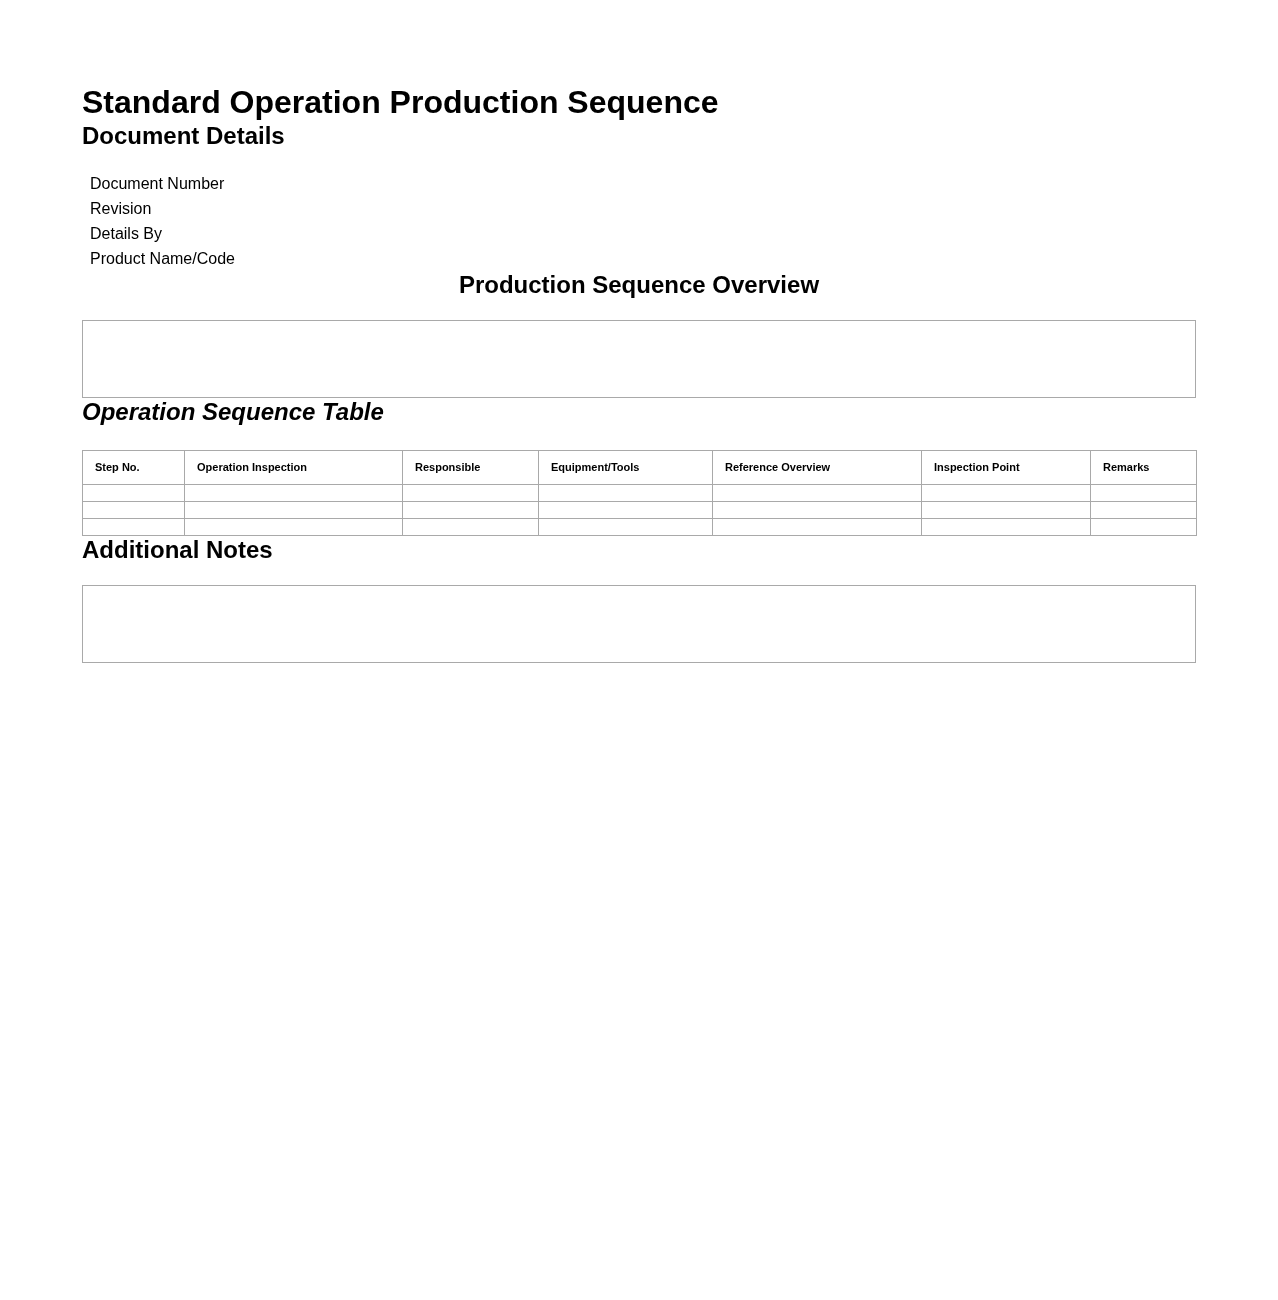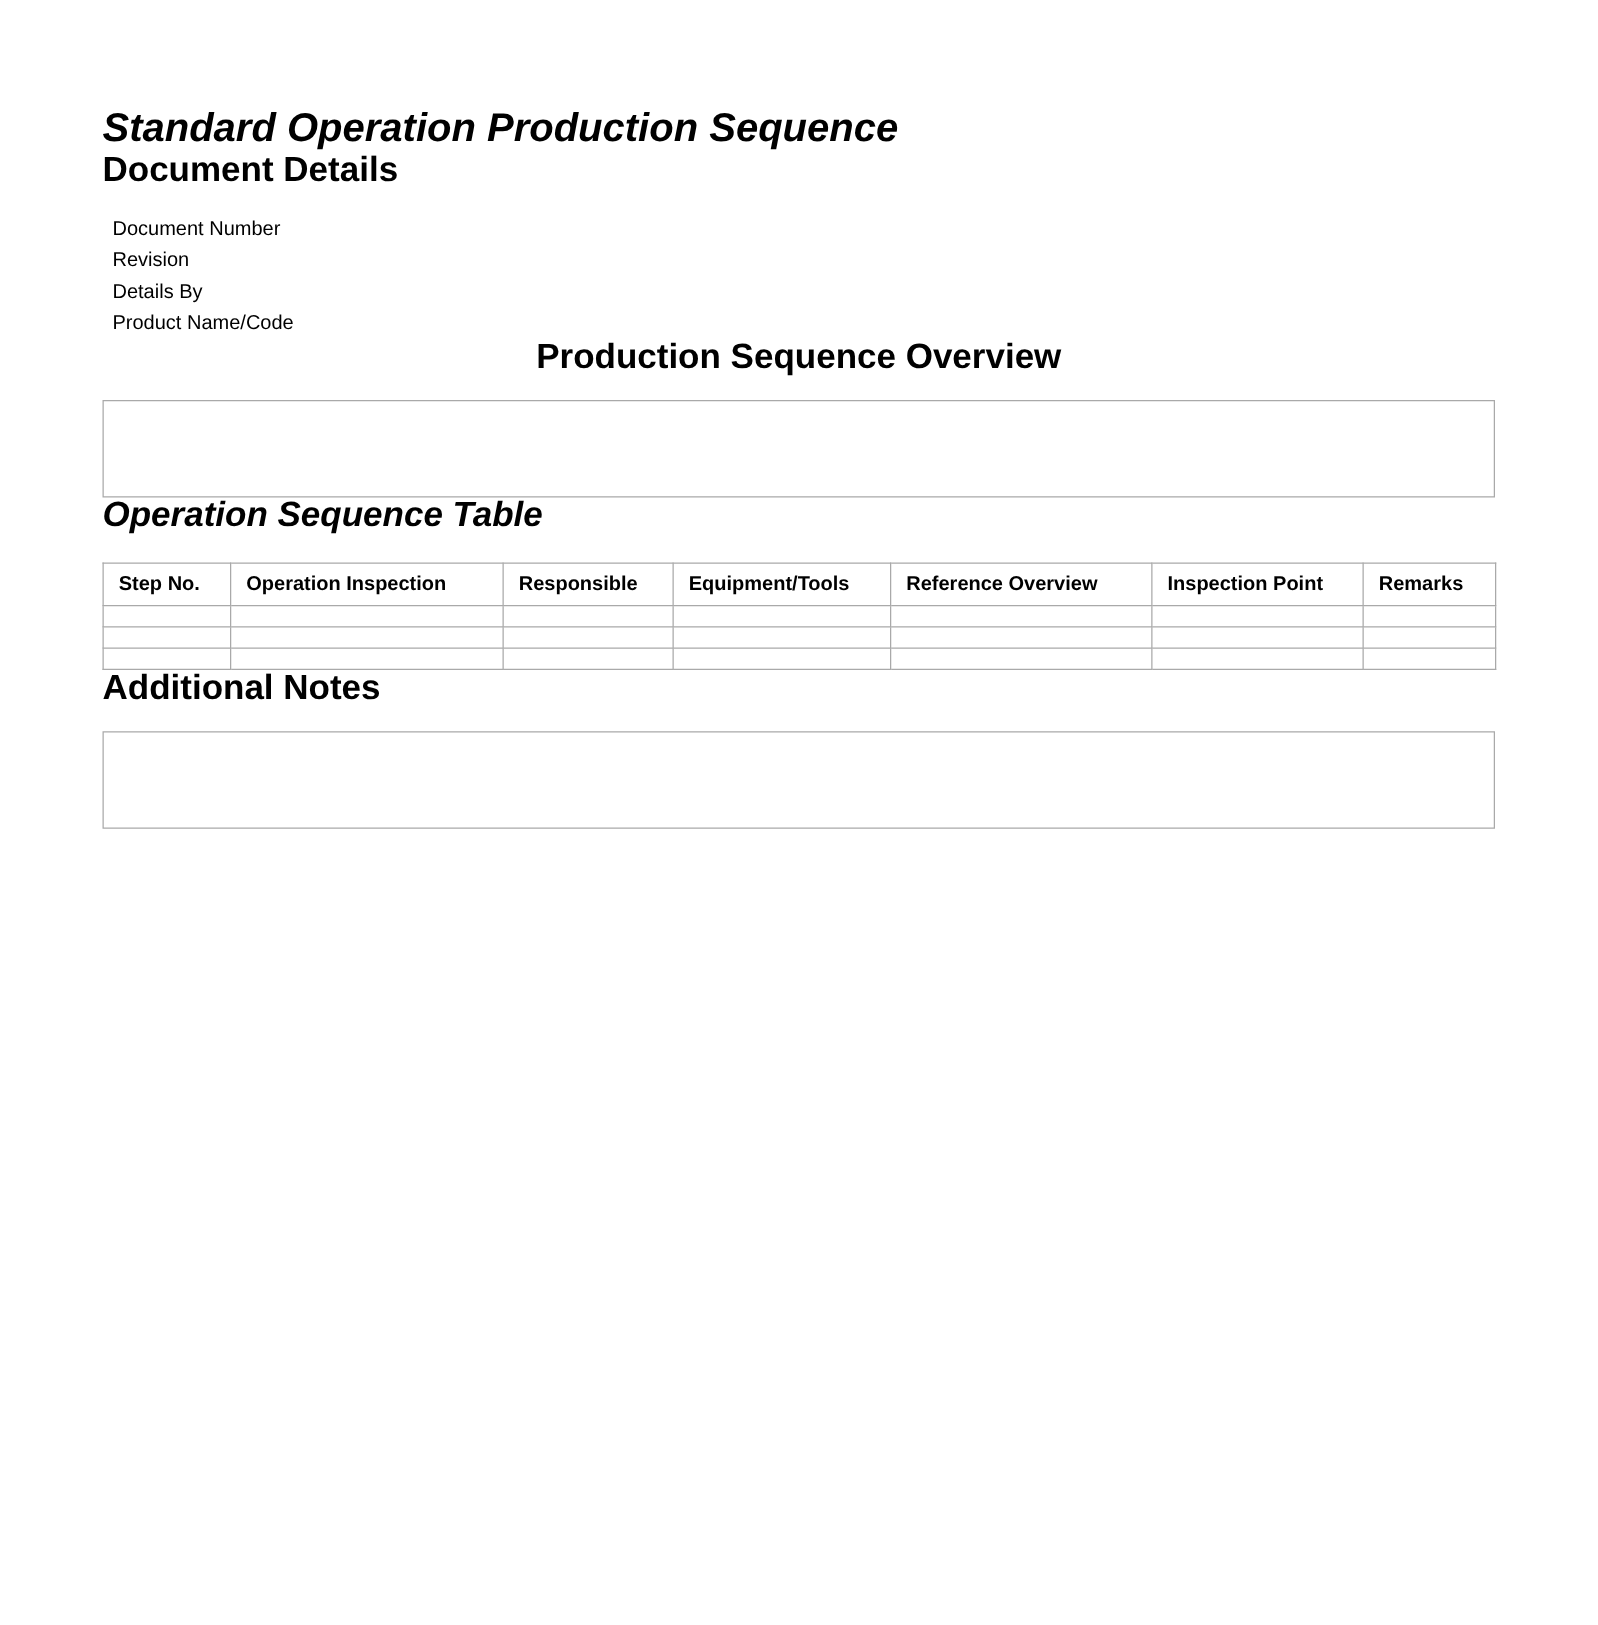--- a/index.html
+++ b/index.html
@@ -19,24 +19,23 @@
       box-sizing: border-box;
       width: 1278px;
     }
     h1.doc-title {
       font-size: 32px;
       font-weight: bold;
       margin: 0;
       padding-top: 82px;
       line-height: 40px;
       height: 40px;
-      font-style: italic;
     }
     h2.section-title {
-      font-size: 28px;
+      font-size: 24px;
       font-weight: bold;
       margin: 0;
       line-height: 28px;
     }
     .sec-details-title { margin-top: 20px; }
     .details-table {
       border-collapse: collapse;
       margin-top: 21px;
       margin-left: 0;
     }
@@ -65,21 +64,21 @@
       margin-top: 24px;
       width: 1114px;
       table-layout: fixed;
     }
     table.seq-table th, table.seq-table td {
       border: 1px solid #a9a9a9;
       padding: 0 12px;
       text-align: left;
     }
     table.seq-table th {
-      font-size: 16px;
+      font-size: 11px;
       font-weight: bold;
       height: 33px;
       line-height: 33px;
       background: #ffffff;
     }
     table.seq-table td {
       height: 16px;
       line-height: 16px;
       font-size: 15px;
     }

